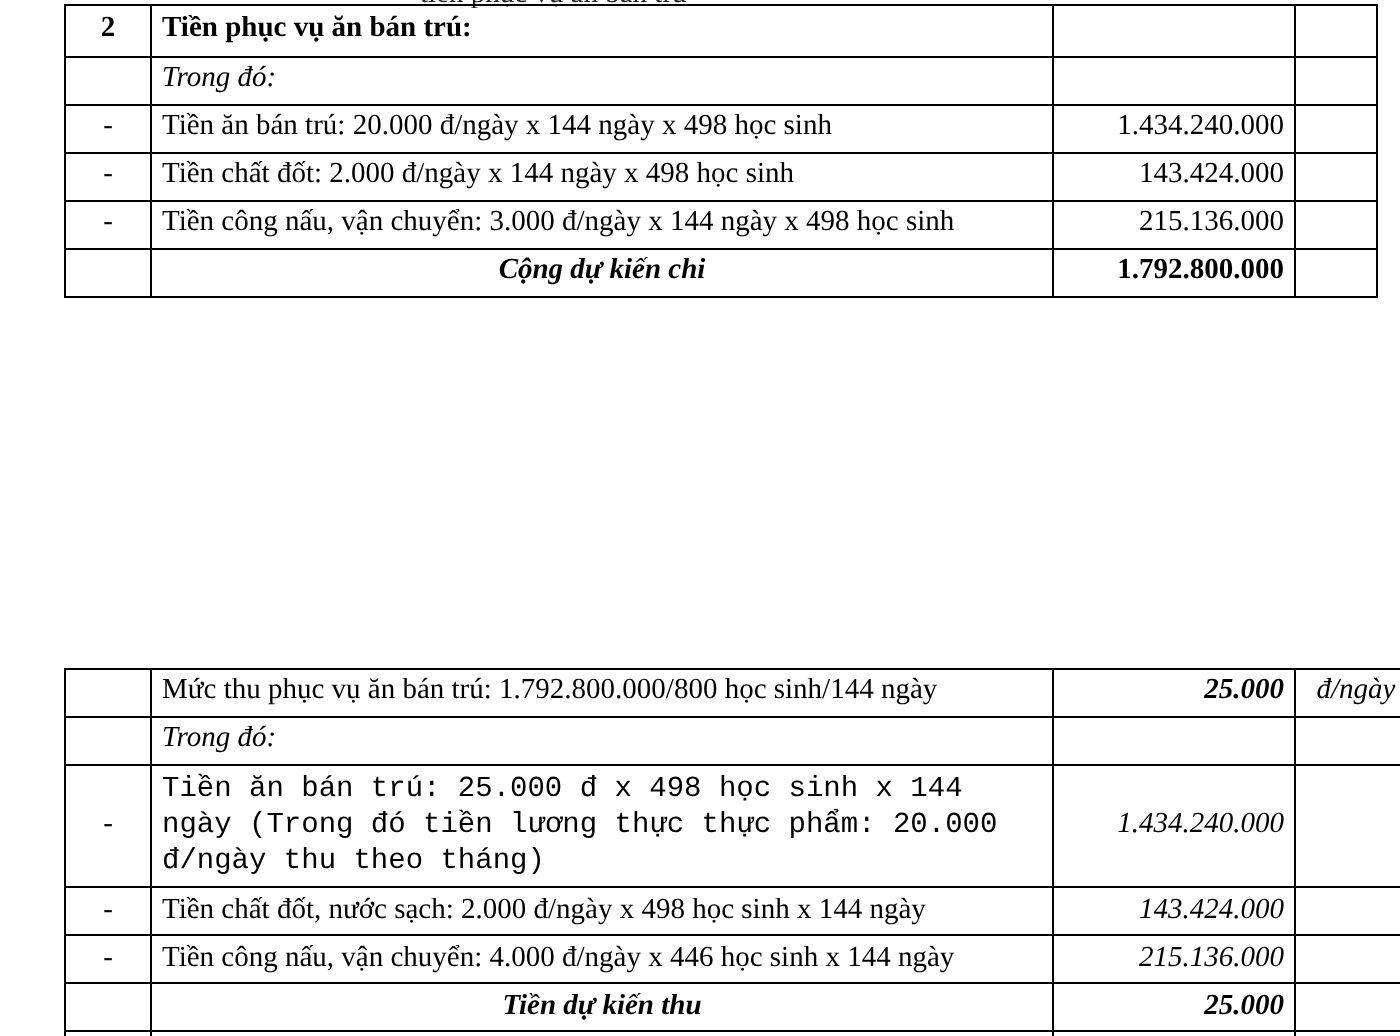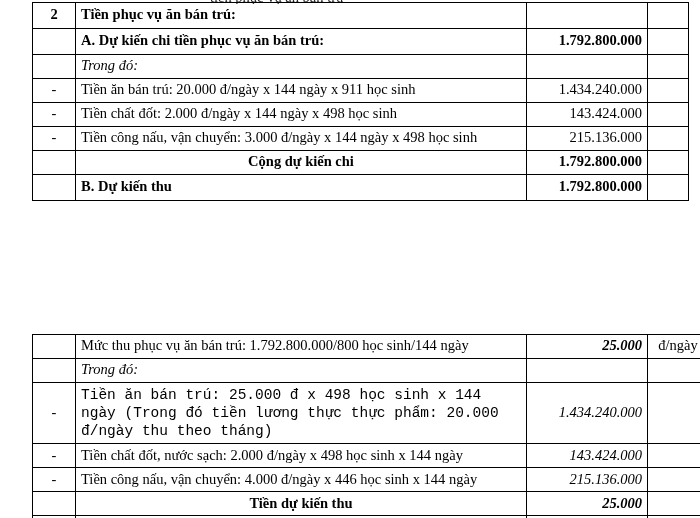--- a/index.html
+++ b/index.html
@@ -51,21 +51,21 @@
     padding: 1px 5px 2px 5px;
     vertical-align: middle;
     line-height: 1.18;
     height: 20px;
     overflow: hidden;
     white-space: nowrap;
   }
   .c-num  { text-align: center; }
   .c-left { text-align: left; margin-top: 15px; }
   .c-right{ text-align: right; }
-  .c-cent { text-align: center; }
+  .c-cent { text-align: center; font-style: italic; }
   .bold   { font-weight: bold; }
   .ital   { font-style: italic; }
 
   
   .table1-wrap {
     position: absolute;
     top: 2px;
     left: 32px;
   }
   table.t1 { width: 612px; }
@@ -112,59 +112,47 @@
 
   <div class="table1-wrap">
     <table class="doc-table t1">
       <tbody>
         <tr class="tall">
           <td class="col-a c-num bold">2</td>
           <td class="col-b c-left bold">Tiền phục vụ ăn bán trú:</td>
           <td class="col-c c-right bold"></td>
           <td class="col-d c-cent"></td>
         </tr>
-        <tr class="tall">
-          <td class="col-a c-num bold"></td>
-          <td class="col-b c-left bold">A. Dự kiến chi tiền phục vụ ăn bán trú:</td>
-          <td class="col-c c-right bold">1.792.800.000</td>
-          <td class="col-d c-cent"></td>
-        </tr>
         <tr>
           <td class="col-a c-num"></td>
           <td class="col-b c-left ital">Trong đó:</td>
           <td class="col-c c-right"></td>
           <td class="col-d c-cent"></td>
         </tr>
         <tr>
           <td class="col-a c-num">-</td>
-          <td class="col-b c-left">Tiền ăn bán trú: 20.000 đ/ngày x 144 ngày x 911 học sinh</td>
+          <td class="col-b c-left">Tiền ăn bán trú: 20.000 đ/ngày x 144 ngày x 498 học sinh</td>
           <td class="col-c c-right">1.434.240.000</td>
           <td class="col-d c-cent"></td>
         </tr>
         <tr>
           <td class="col-a c-num">-</td>
           <td class="col-b c-left">Tiền chất đốt: 2.000 đ/ngày x 144 ngày x 498 học sinh</td>
           <td class="col-c c-right">143.424.000</td>
           <td class="col-d c-cent"></td>
         </tr>
         <tr>
           <td class="col-a c-num">-</td>
           <td class="col-b c-left">Tiền công nấu, vận chuyển: 3.000 đ/ngày x 144 ngày x 498 học sinh</td>
           <td class="col-c c-right">215.136.000</td>
           <td class="col-d c-cent"></td>
         </tr>
         <tr>
           <td class="col-a c-num"></td>
           <td class="col-b c-cent bold">Cộng dự kiến chi</td>
-          <td class="col-c c-right bold">1.792.800.000</td>
-          <td class="col-d c-cent"></td>
-        </tr>
-        <tr class="tall">
-          <td class="col-a c-num"></td>
-          <td class="col-b c-left bold">B. Dự kiến thu</td>
           <td class="col-c c-right bold">1.792.800.000</td>
           <td class="col-d c-cent"></td>
         </tr>
       </tbody>
     </table>
   </div>
 
   <div class="table2-wrap">
     <table class="doc-table t2">
       <tbody>

